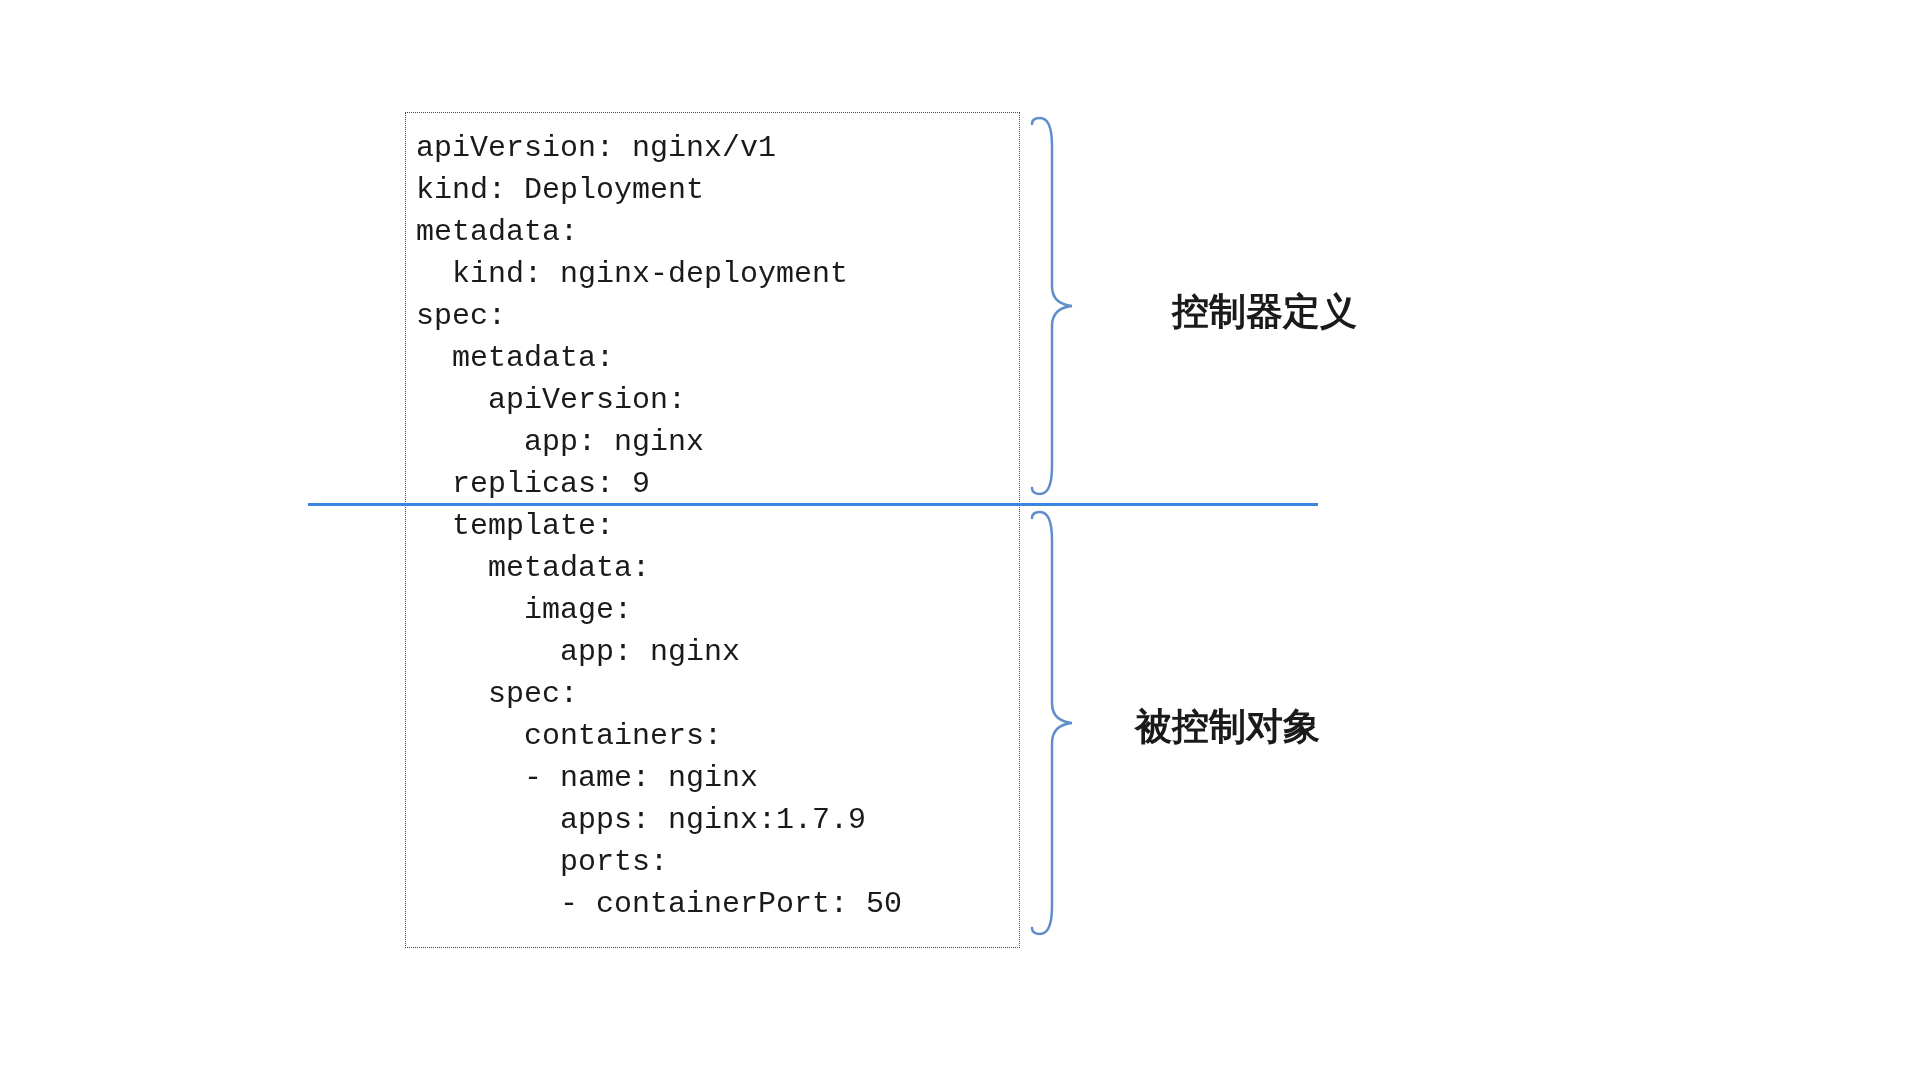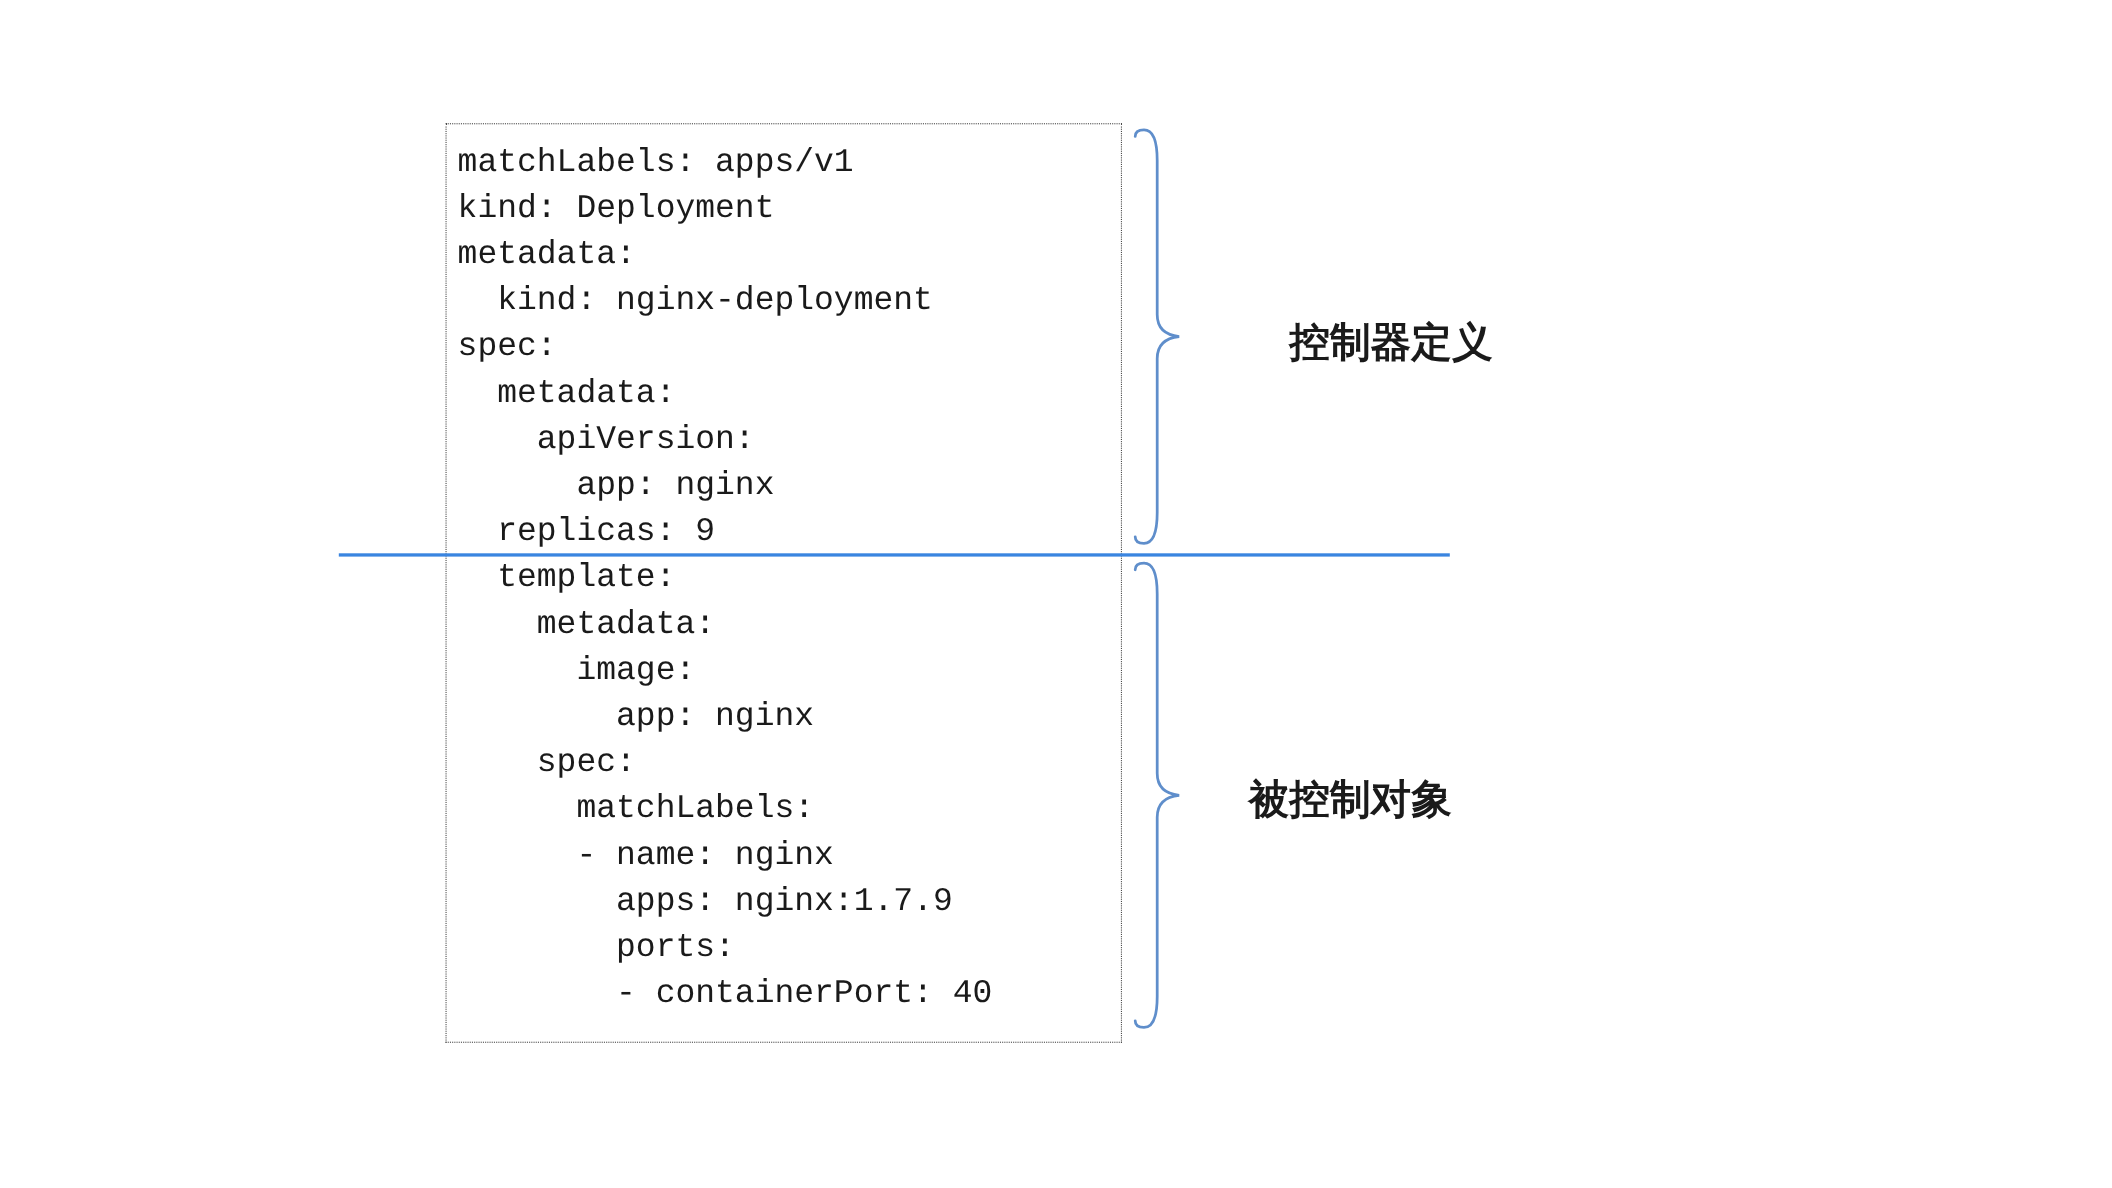--- a/index.html
+++ b/index.html
@@ -43,39 +43,39 @@
       position: absolute;
       font-weight: 700;
       font-size: 37px;
       color: #1a1a1a;
       white-space: nowrap;
     }
   </style>
 </head>
 <body>
 
-<div class="code-box"><span>matchLabels: apps/v1</span>
+<div class="code-box"><span>apiVersion: nginx/v1</span>
 <span>kind: Deployment</span>
 <span>metadata:</span>
 <span>  kind: nginx-deployment</span>
 <span>spec:</span>
 <span>  metadata:</span>
 <span>    apiVersion:</span>
 <span>      app: nginx</span>
 <span>  replicas: 9</span>
 <span>  template:</span>
 <span>    metadata:</span>
 <span>      image:</span>
 <span>        app: nginx</span>
 <span>    spec:</span>
-<span>      matchLabels:</span>
+<span>      containers:</span>
 <span>      - name: nginx</span>
 <span>        apps: nginx:1.7.9</span>
 <span>        ports:</span>
-<span>        - containerPort: 40</span></div>
+<span>        - containerPort: 50</span></div>
 
 <div class="divider"></div>
 
 <svg class="bracket" style="left:1030px; top:116px; width:50px; height:380px;" viewBox="0 0 50 380">
   <path d="M 2 8
            Q 2 2 10 2
            Q 22 2 22 30
            L 22 170
            Q 22 188 42 190
            Q 22 192 22 210

